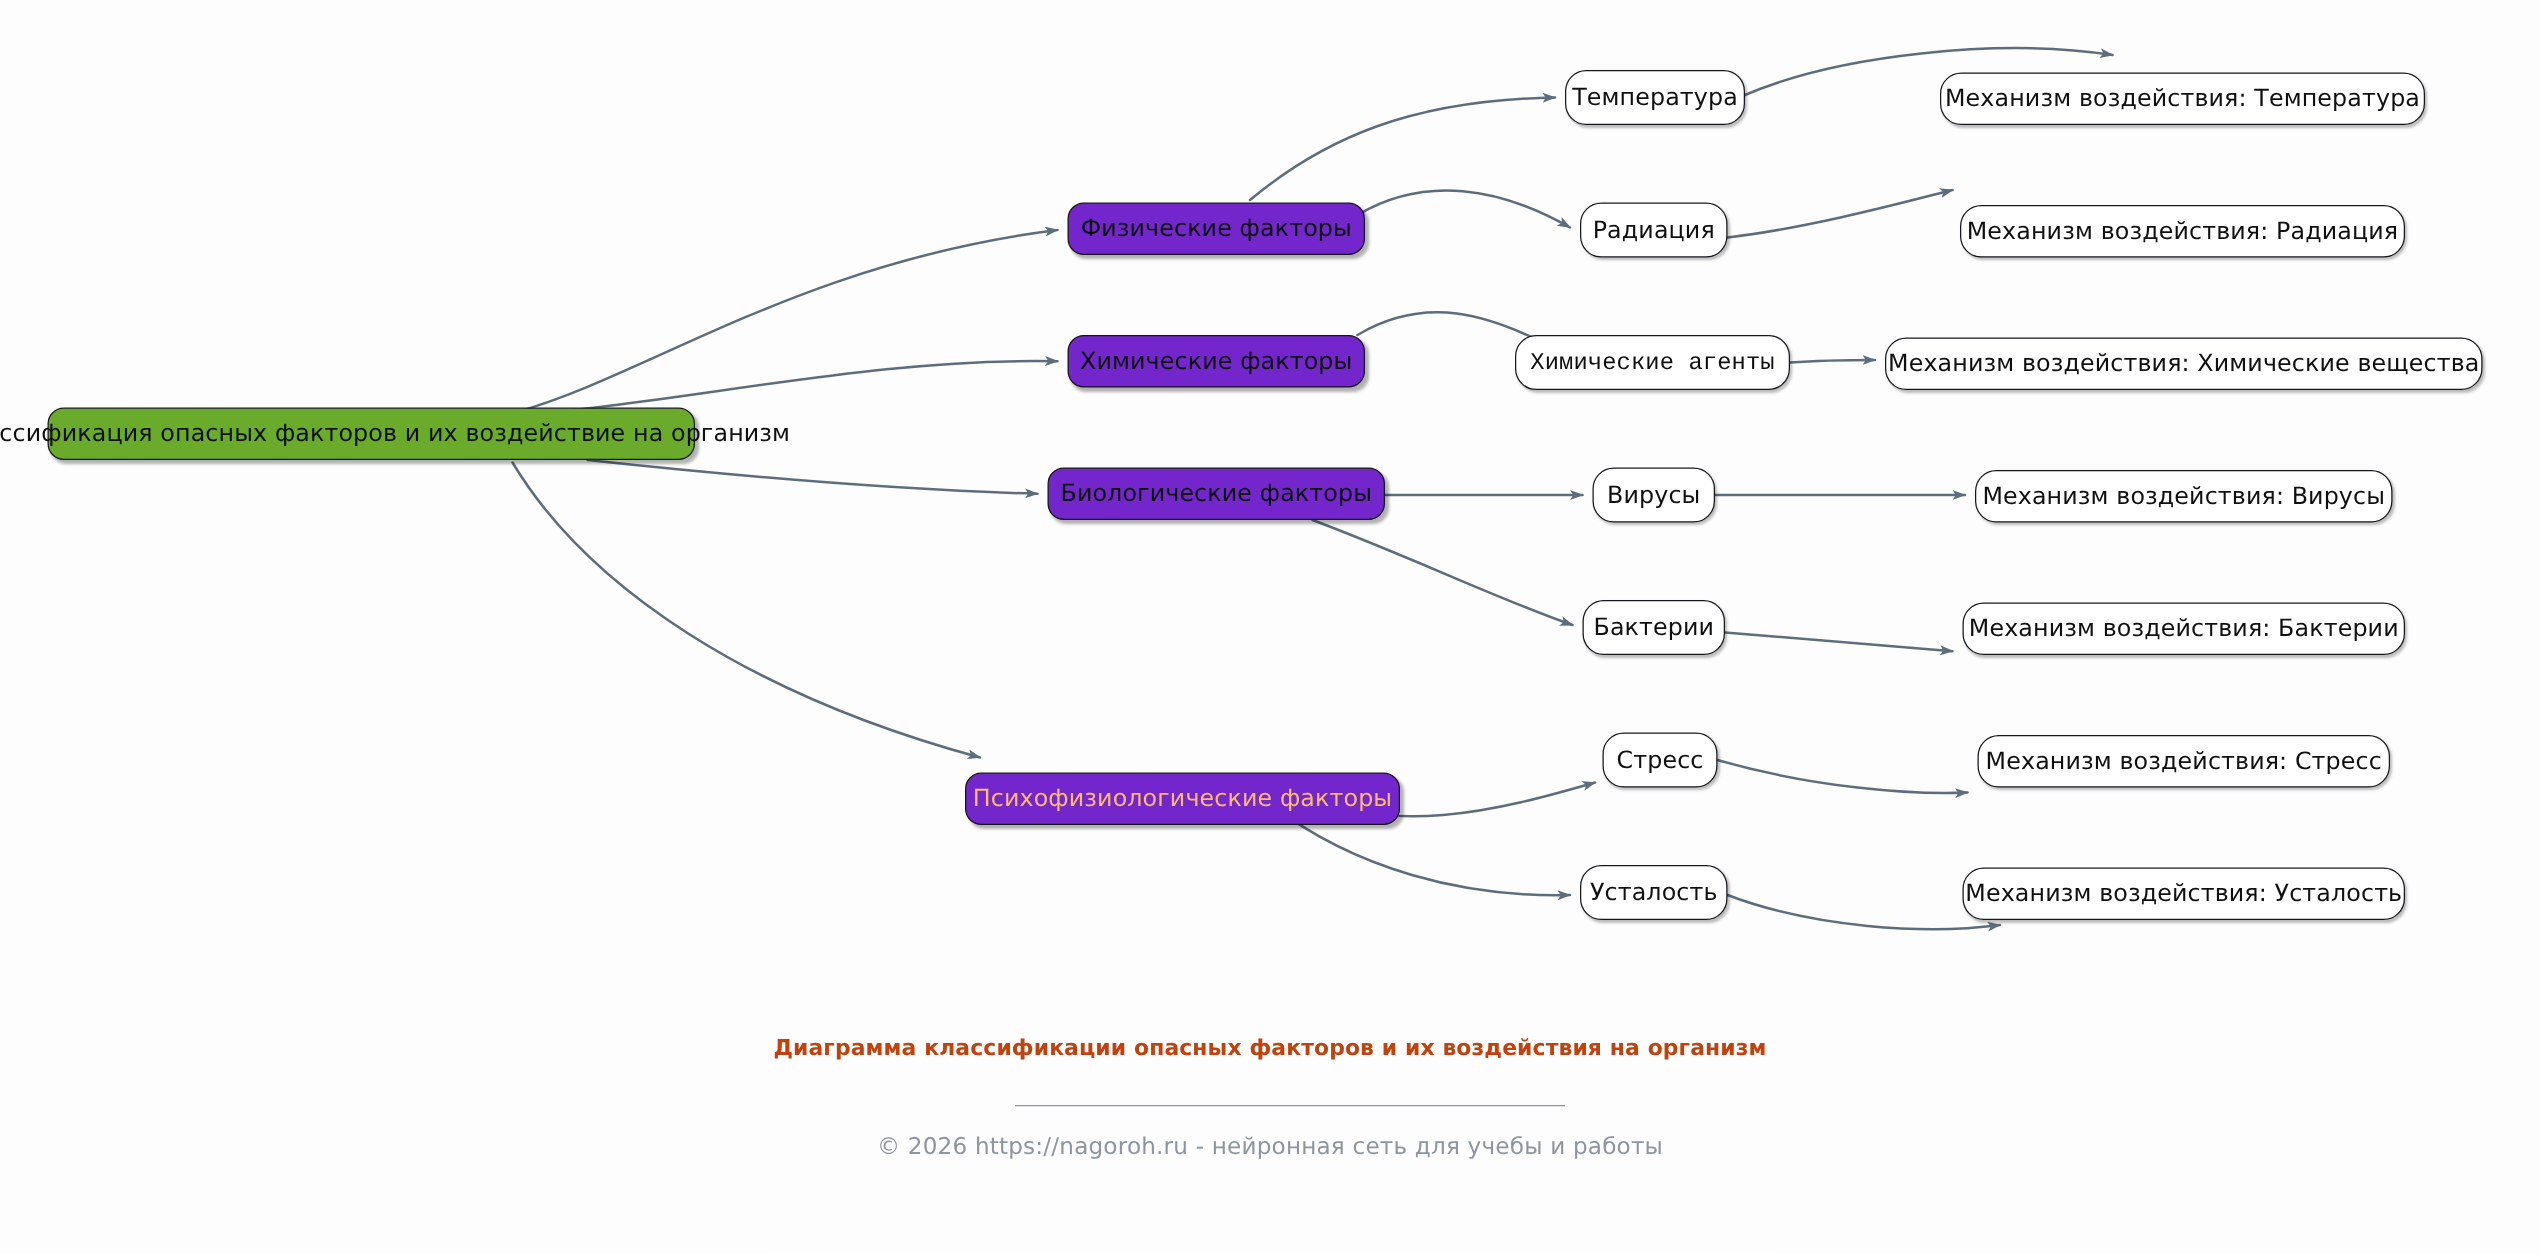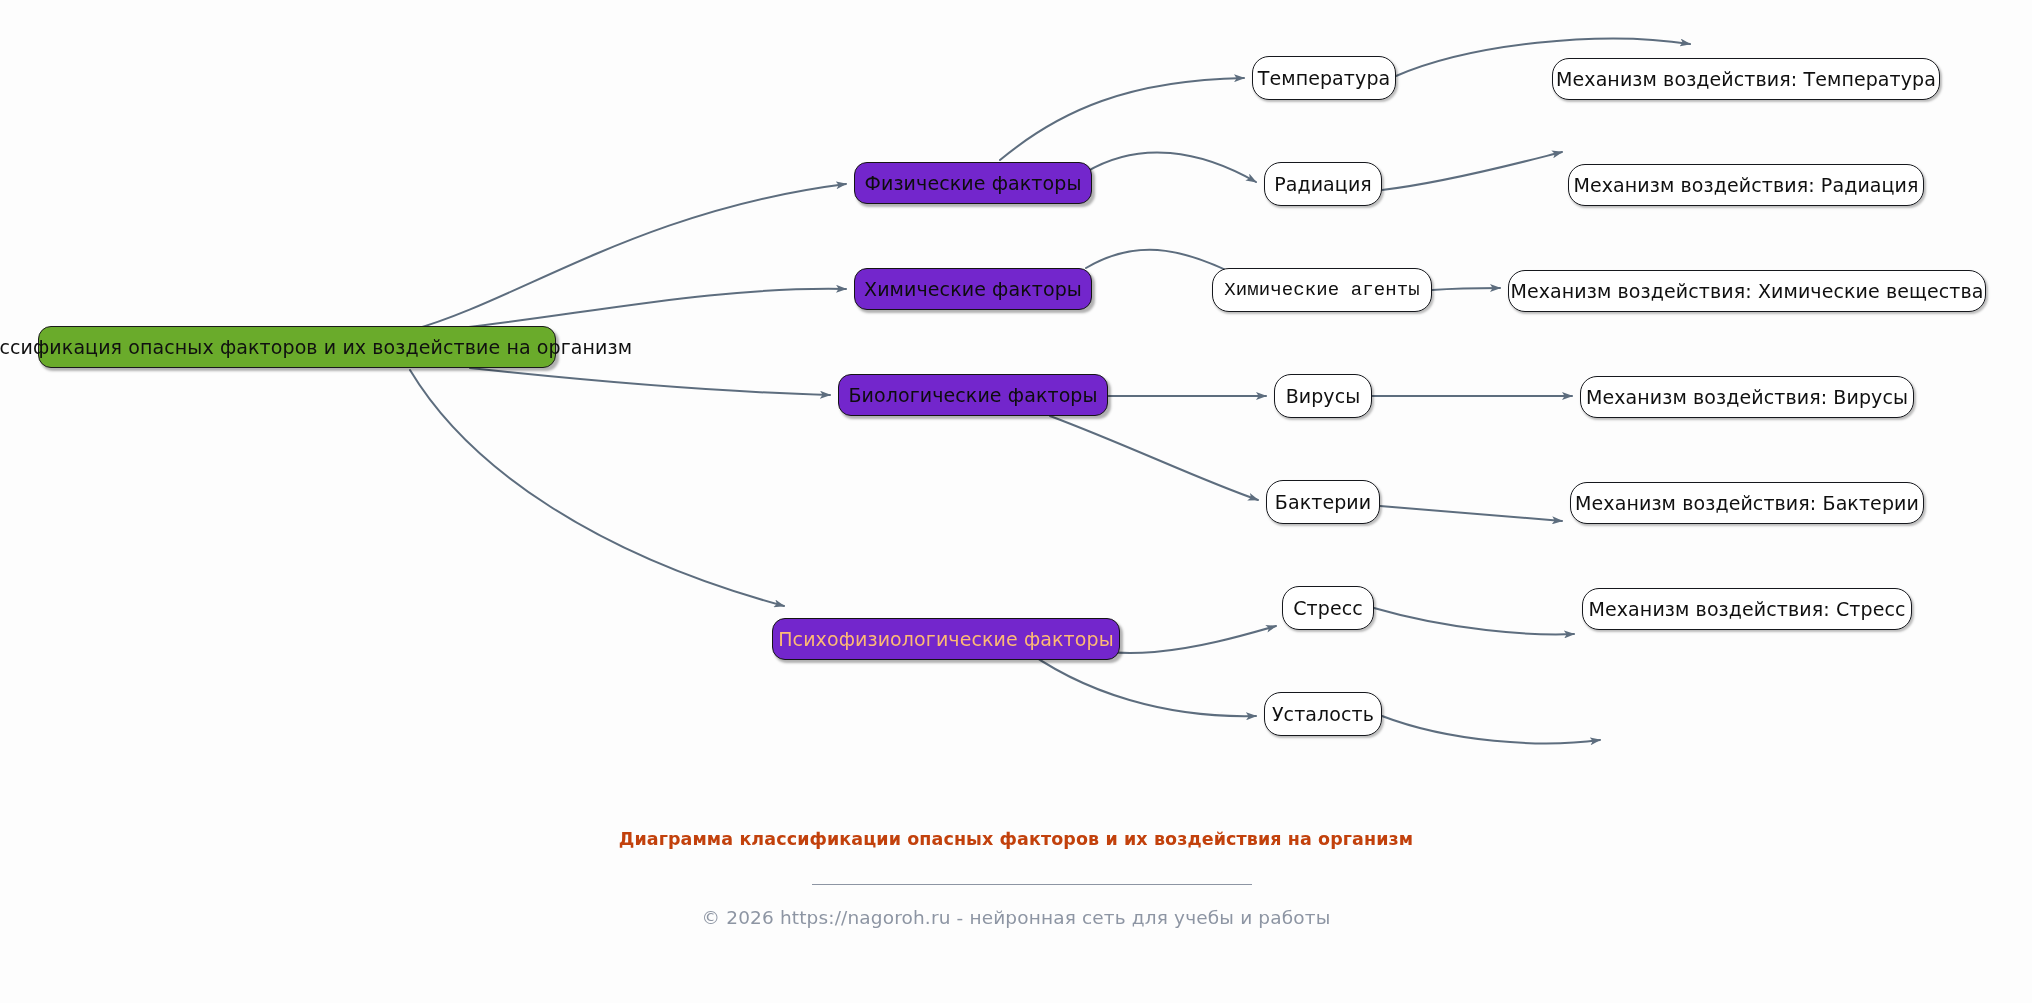--- a/index.html
+++ b/index.html
@@ -202,20 +202,23 @@
     </div>
     <div class="node n-mech" id="node-mech-viruses" style="left: 1580px; top: 376px; width: 334px; height: 42px; text-align: right;">
       <span class="node-label">Механизм воздействия: Вирусы</span>
     </div>
     <div class="node n-mech" id="node-mech-bacteria" style="left: 1570px; top: 482px; width: 354px; height: 42px;">
       <span class="node-label">Механизм воздействия: Бактерии</span>
     </div>
     <div class="node n-mech" id="node-mech-stress" style="left: 1582px; top: 588px; width: 330px; height: 42px;">
       <span class="node-label">Механизм воздействия: Стресс</span>
     </div>
+    <div class="node n-mech" id="node-mech-fatigue" style="left: 1570px; top: 694px; width: 354px; height: 42px;">
+      <span class="node-label">Механизм воздействия: Усталость</span>
+    </div>
 
   </div>
 
   <div class="footer" id="footer-title" style="color: #c2410c;">Диаграмма классификации опасных факторов и их воздействия на организм</div>
   <div id="footer-divider"></div>
   <div class="footer" id="footer-credit" style="color: rgb(141, 149, 163);">© 2026 https://nagoroh.ru - нейронная сеть для учебы и работы</div>
 
 </div>
 
 </body></html>

